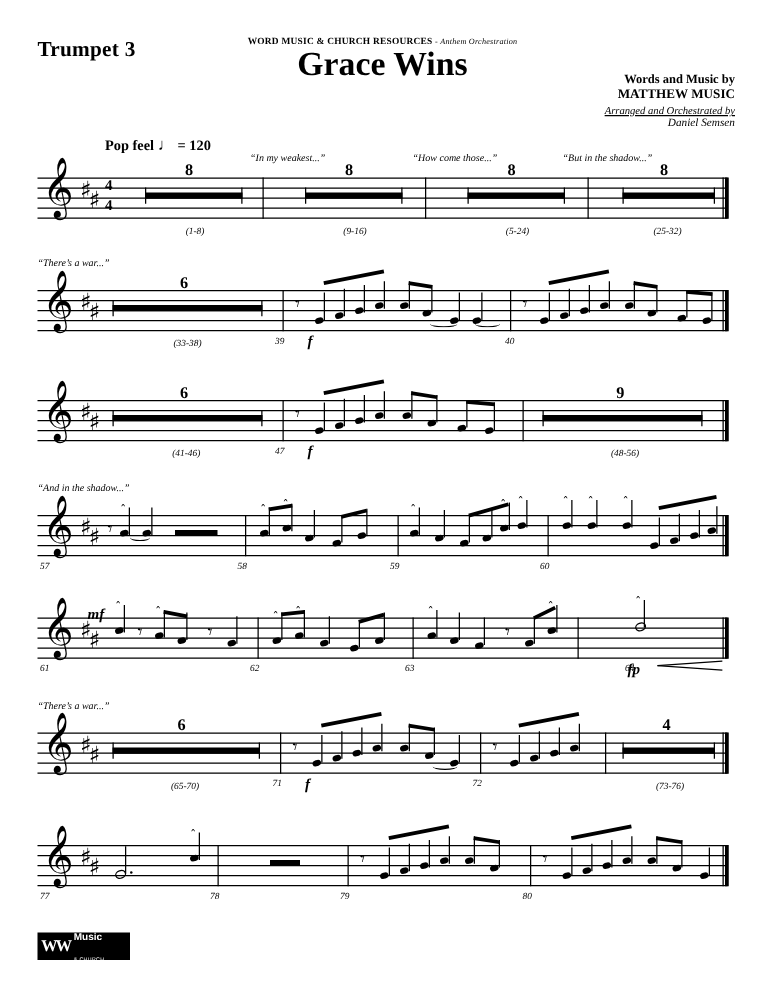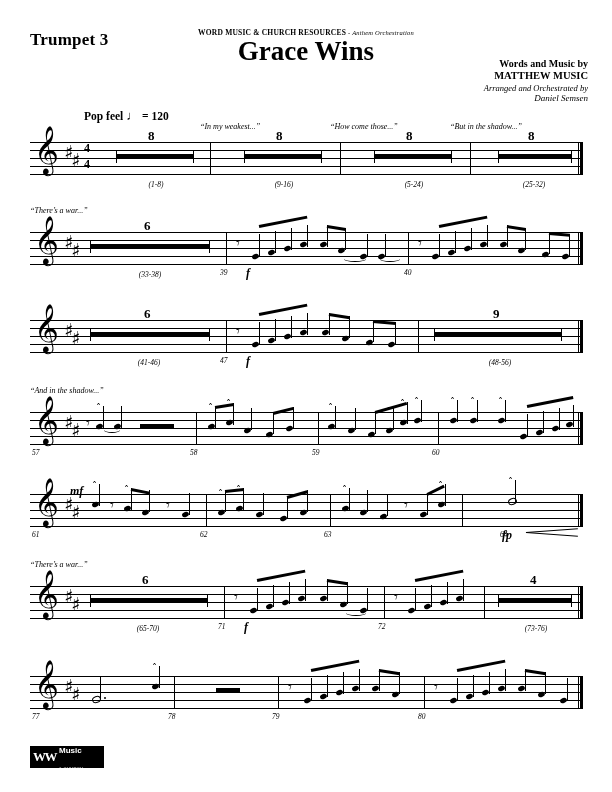--- a/index.html
+++ b/index.html
@@ -56,21 +56,21 @@
   }
   .credits {
     position: absolute;
     right: 24px;
     top: 58px;
     text-align: right;
     line-height: 1.22;
   }
   .credits .l1 { font-size: 10px; font-weight: bold; }
   .credits .l2 { font-size: 10.5px; font-weight: bold; }
-  .credits .l3 { font-size: 8.5px; font-style: italic; }
+  .credits .l3 { font-size: 8.5px; font-style: italic; text-decoration: underline; }
   .credits .l4 { font-size: 9px; font-style: italic; }
 
   .tempo {
     position: absolute;
     left: 84px;
     top: 108px;
     font-size: 11.5px;
     font-weight: bold;
   }
   .tempo .note-glyph { font-size: 13px; }

